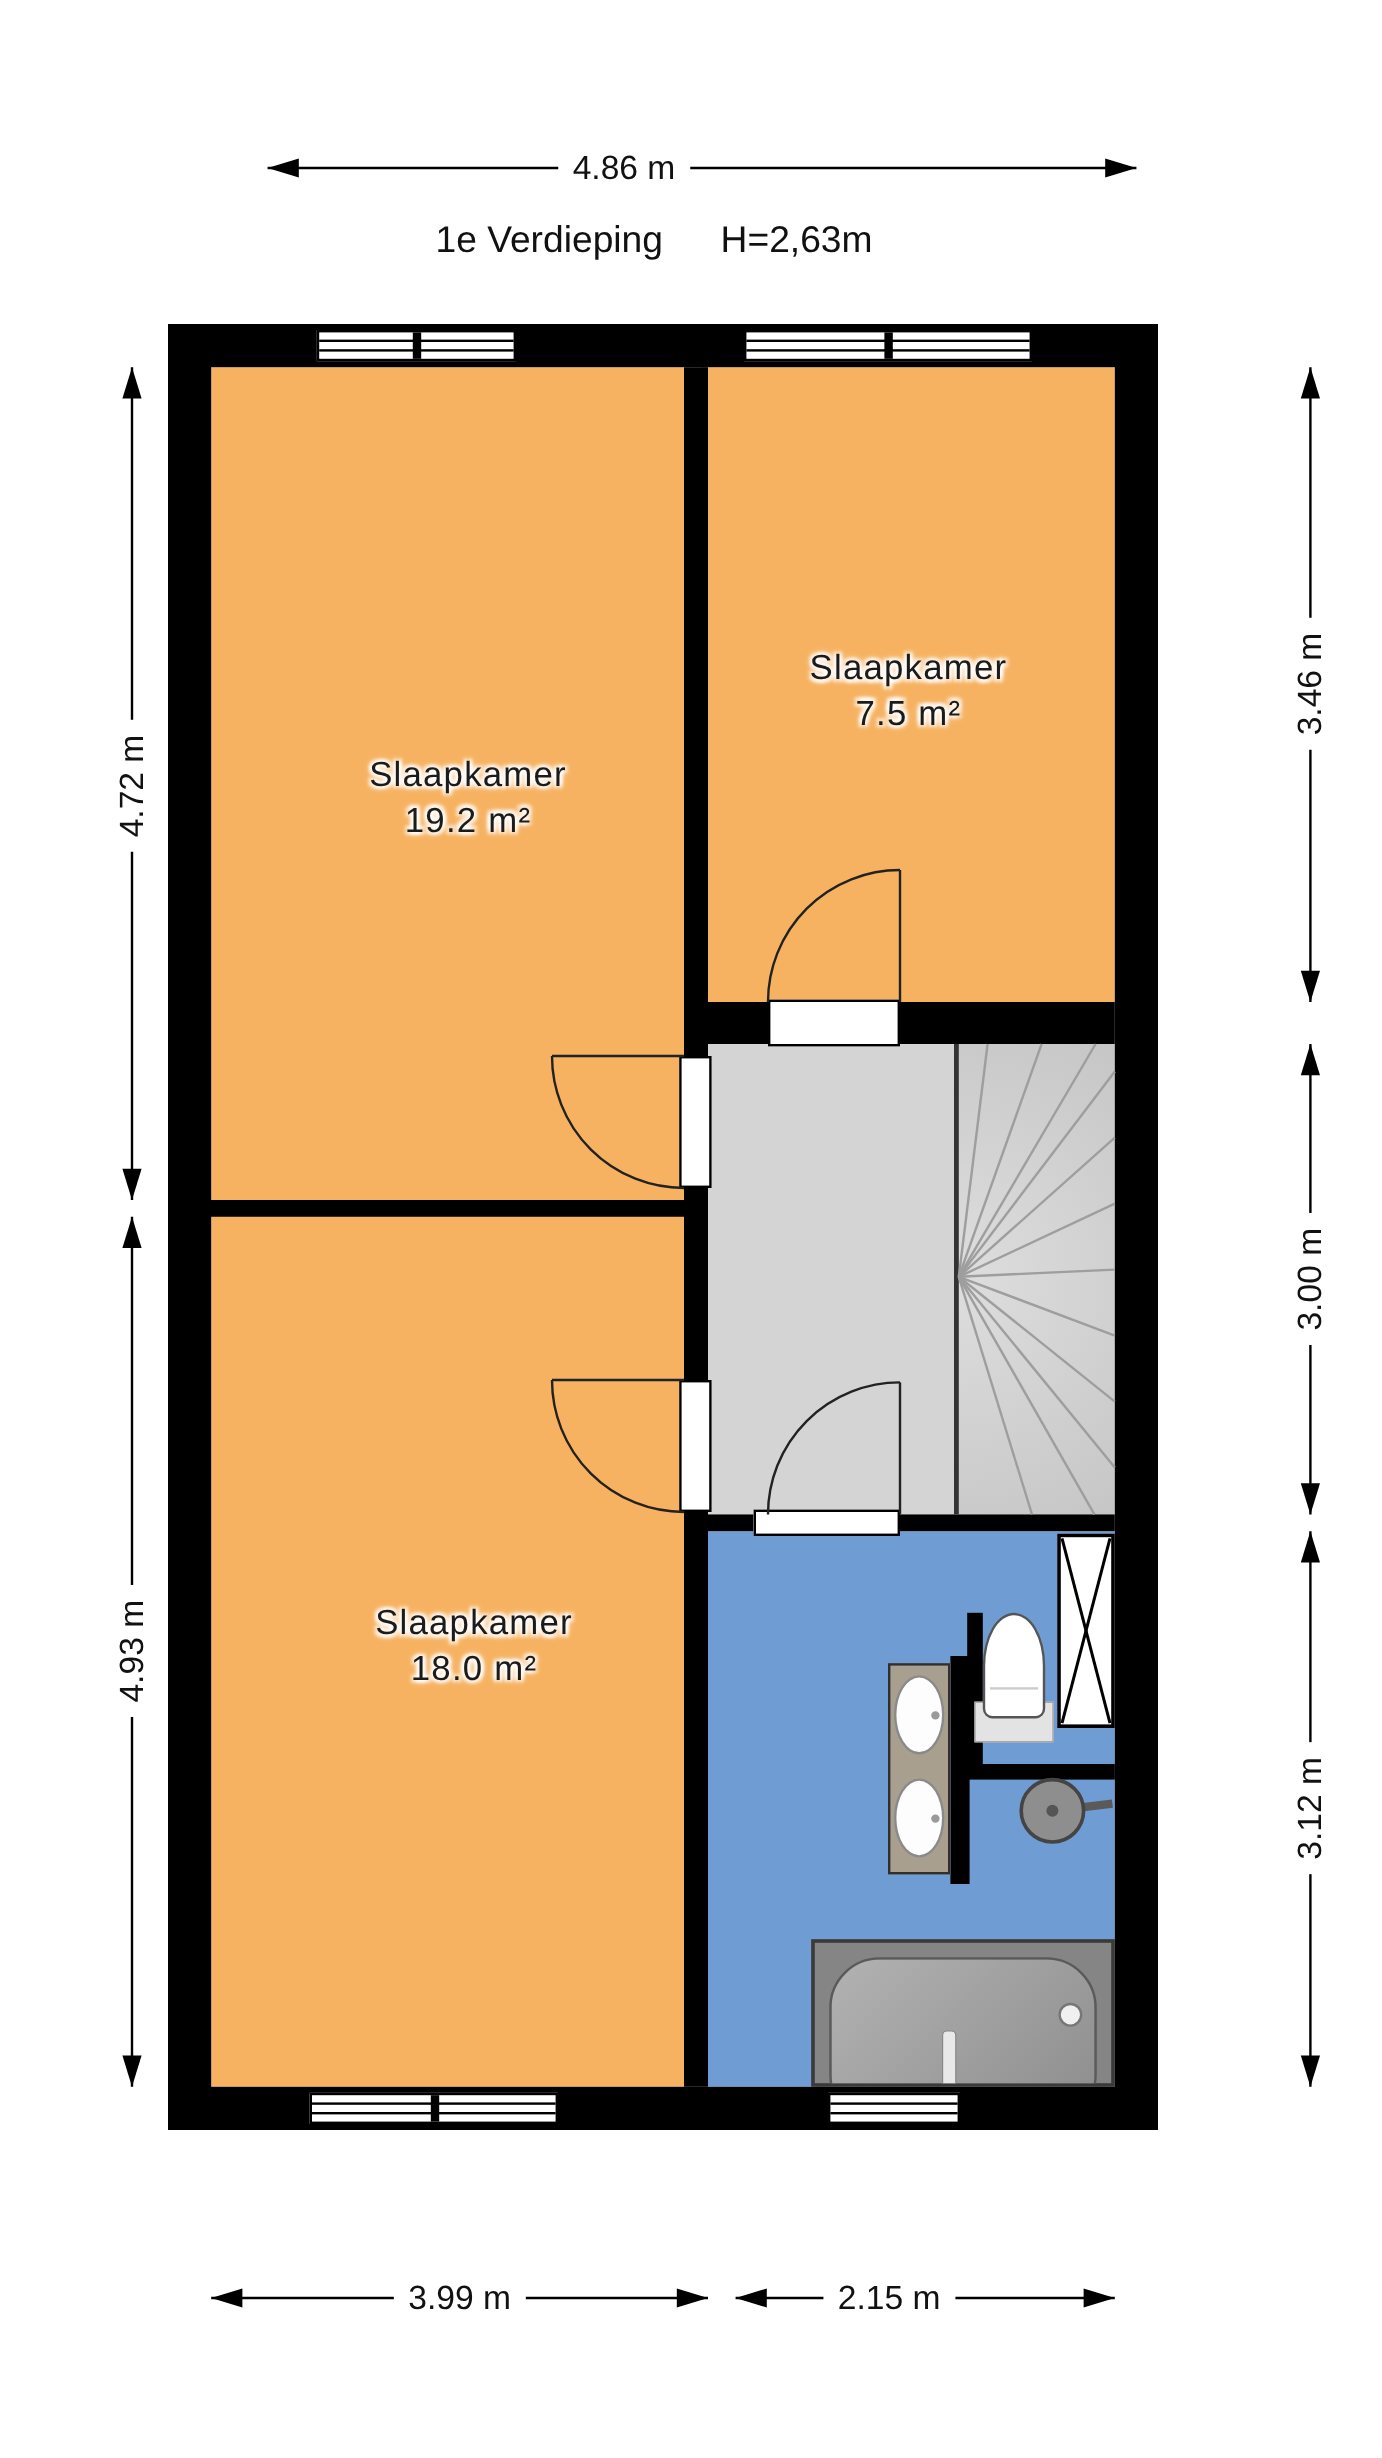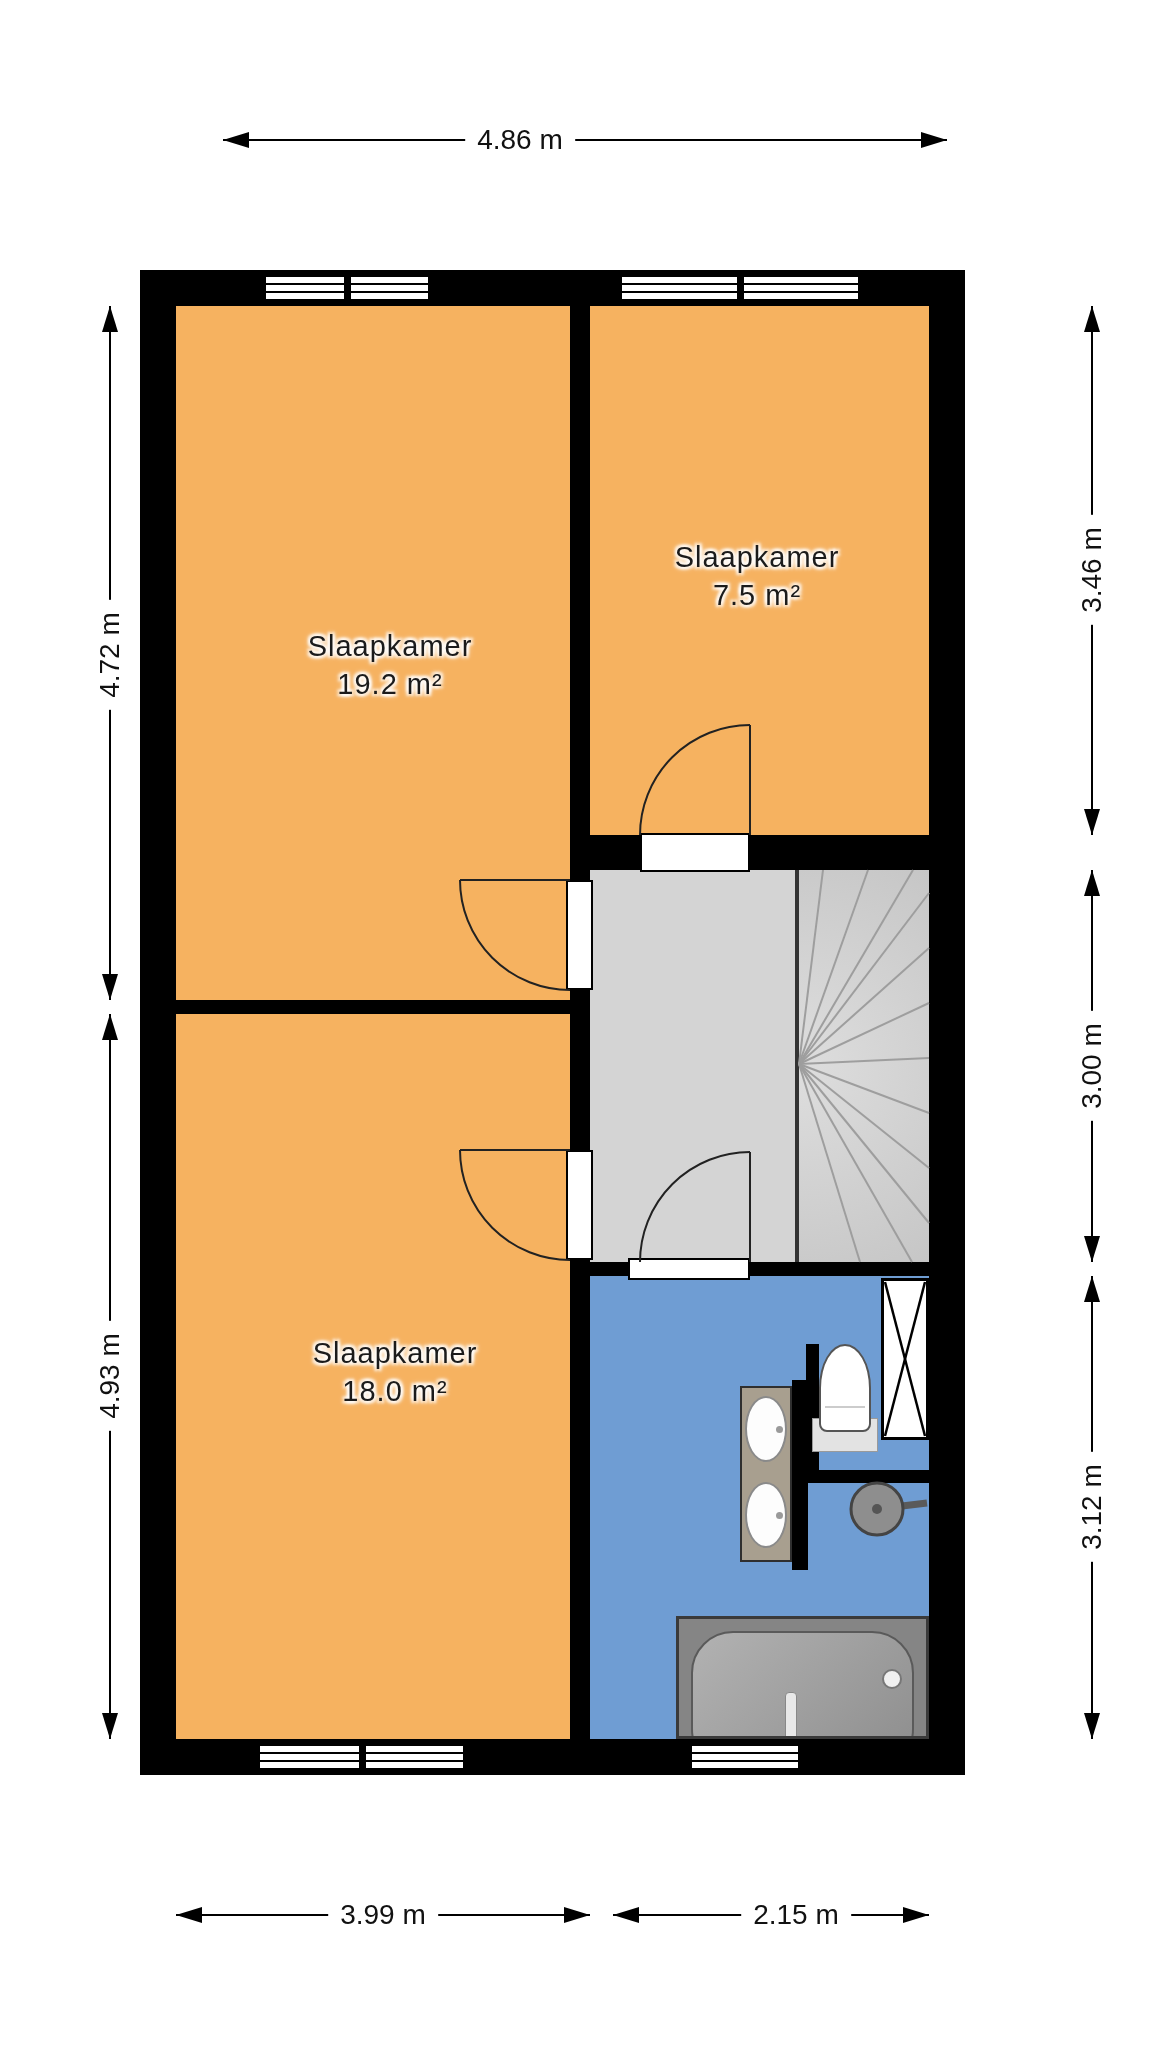--- a/index.html
+++ b/index.html
@@ -43,20 +43,24 @@
                border-radius:26px 26px 8px 8px / 44px 44px 8px 8px;}
   .toilet-bowl::after{content:"";position:absolute;left:4px;right:4px;bottom:22px;height:2px;background:#ccc;}
   .shaft{position:absolute;left:881px;top:1278px;width:48px;height:162px;background:#fff;
          border:3px solid #000;box-sizing:border-box;z-index:12;}
 </style>
 </head>
 <body>
 
 <div class="canvas">
 
+  <div class="title">
+    <span>1e Verdieping</span>
+    <span>H=2,63m</span>
+  </div>
 
   <div class="floor" style="left:176px;top:306px;width:394px;height:694px;background:#F6B260;"></div>
   <div class="floor" style="left:585px;top:306px;width:344px;height:529px;background:#F6B260;"></div>
   <div class="floor" style="left:590px;top:870px;width:208px;height:392px;background:#D4D4D4;"></div>
   <div class="floor" style="left:798px;top:870px;width:131px;height:392px;background:radial-gradient(circle at 0% 50%,#dedede,#c6c6c6);"></div>
   <div class="floor" style="left:176px;top:1014px;width:394px;height:725px;background:#F6B260;"></div>
   <div class="floor" style="left:590px;top:1276px;width:339px;height:463px;background:#6F9DD3;"></div>
 
   <div class="wall" style="left:140px;top:270px;width:825px;height:36px;"></div>
   <div class="wall" style="left:140px;top:1739px;width:825px;height:36px;"></div>
@@ -174,21 +178,21 @@
     </g>
   </svg>
 
   <div class="dim-label" style="left:520px;top:140px;text-align:center;">4.86 m</div>
   <div class="dim-label vert" style="left:110px;top:655px;">4.72 m</div>
   <div class="dim-label vert" style="left:110px;top:1376px;">4.93 m</div>
   <div class="dim-label vert" style="left:1092px;top:570px;">3.46 m</div>
   <div class="dim-label vert" style="left:1092px;top:1066px;">3.00 m</div>
   <div class="dim-label vert" style="left:1092px;top:1507px;">3.12 m</div>
   <div class="dim-label" style="left:383px;top:1915px;">3.99 m</div>
-  <div class="dim-label" style="left:796px;top:1915px;text-align:center;">2.15 m</div>
+  <div class="dim-label" style="left:741px;top:1915px;text-align:center;">2.15 m</div>
 
   <div class="room-label" style="left:390px;top:665px;">
     <div>Slaapkamer</div>
     <div>19.2 m²</div>
   </div>
   <div class="room-label" style="left:757px;top:576px;">
     <div>Slaapkamer</div>
     <div>7.5 m²</div>
   </div>
   <div class="room-label" style="left:395px;top:1372px;">

